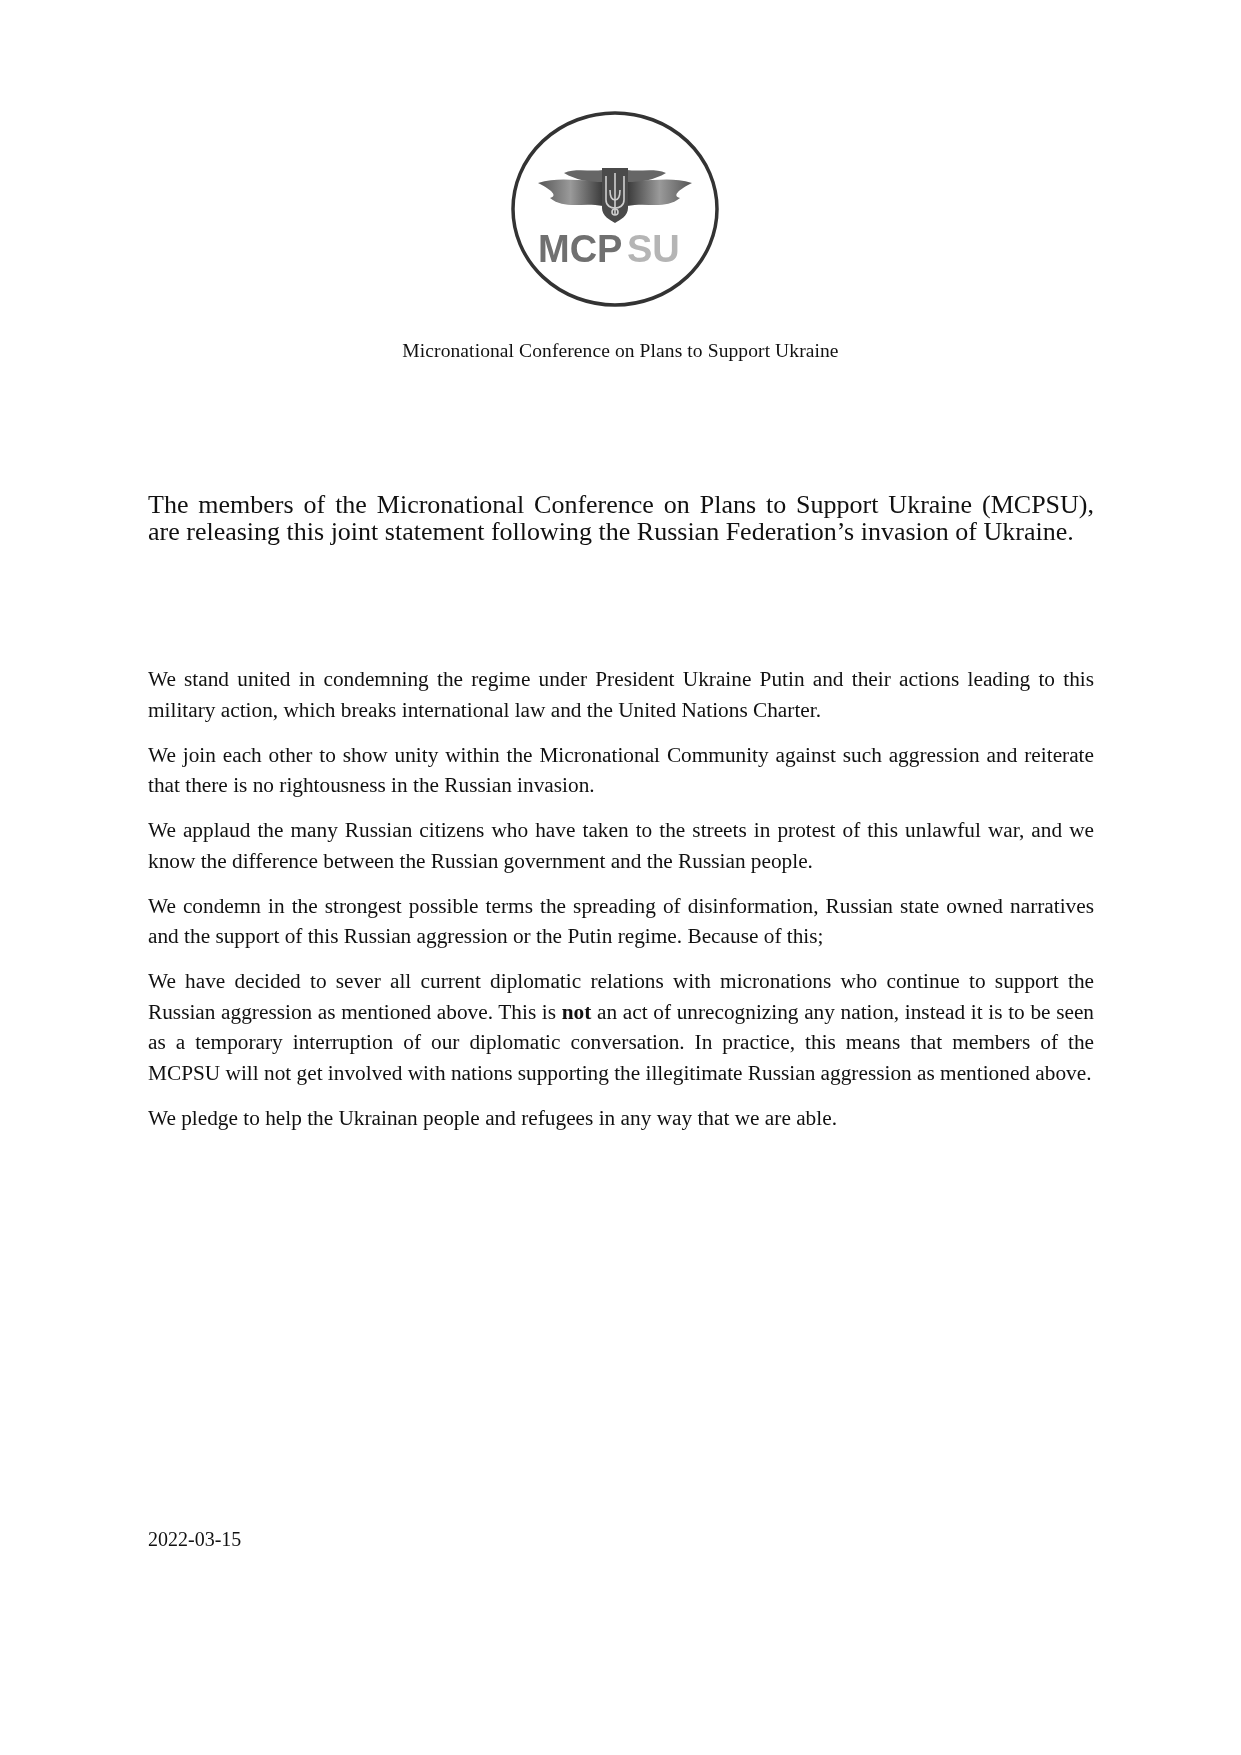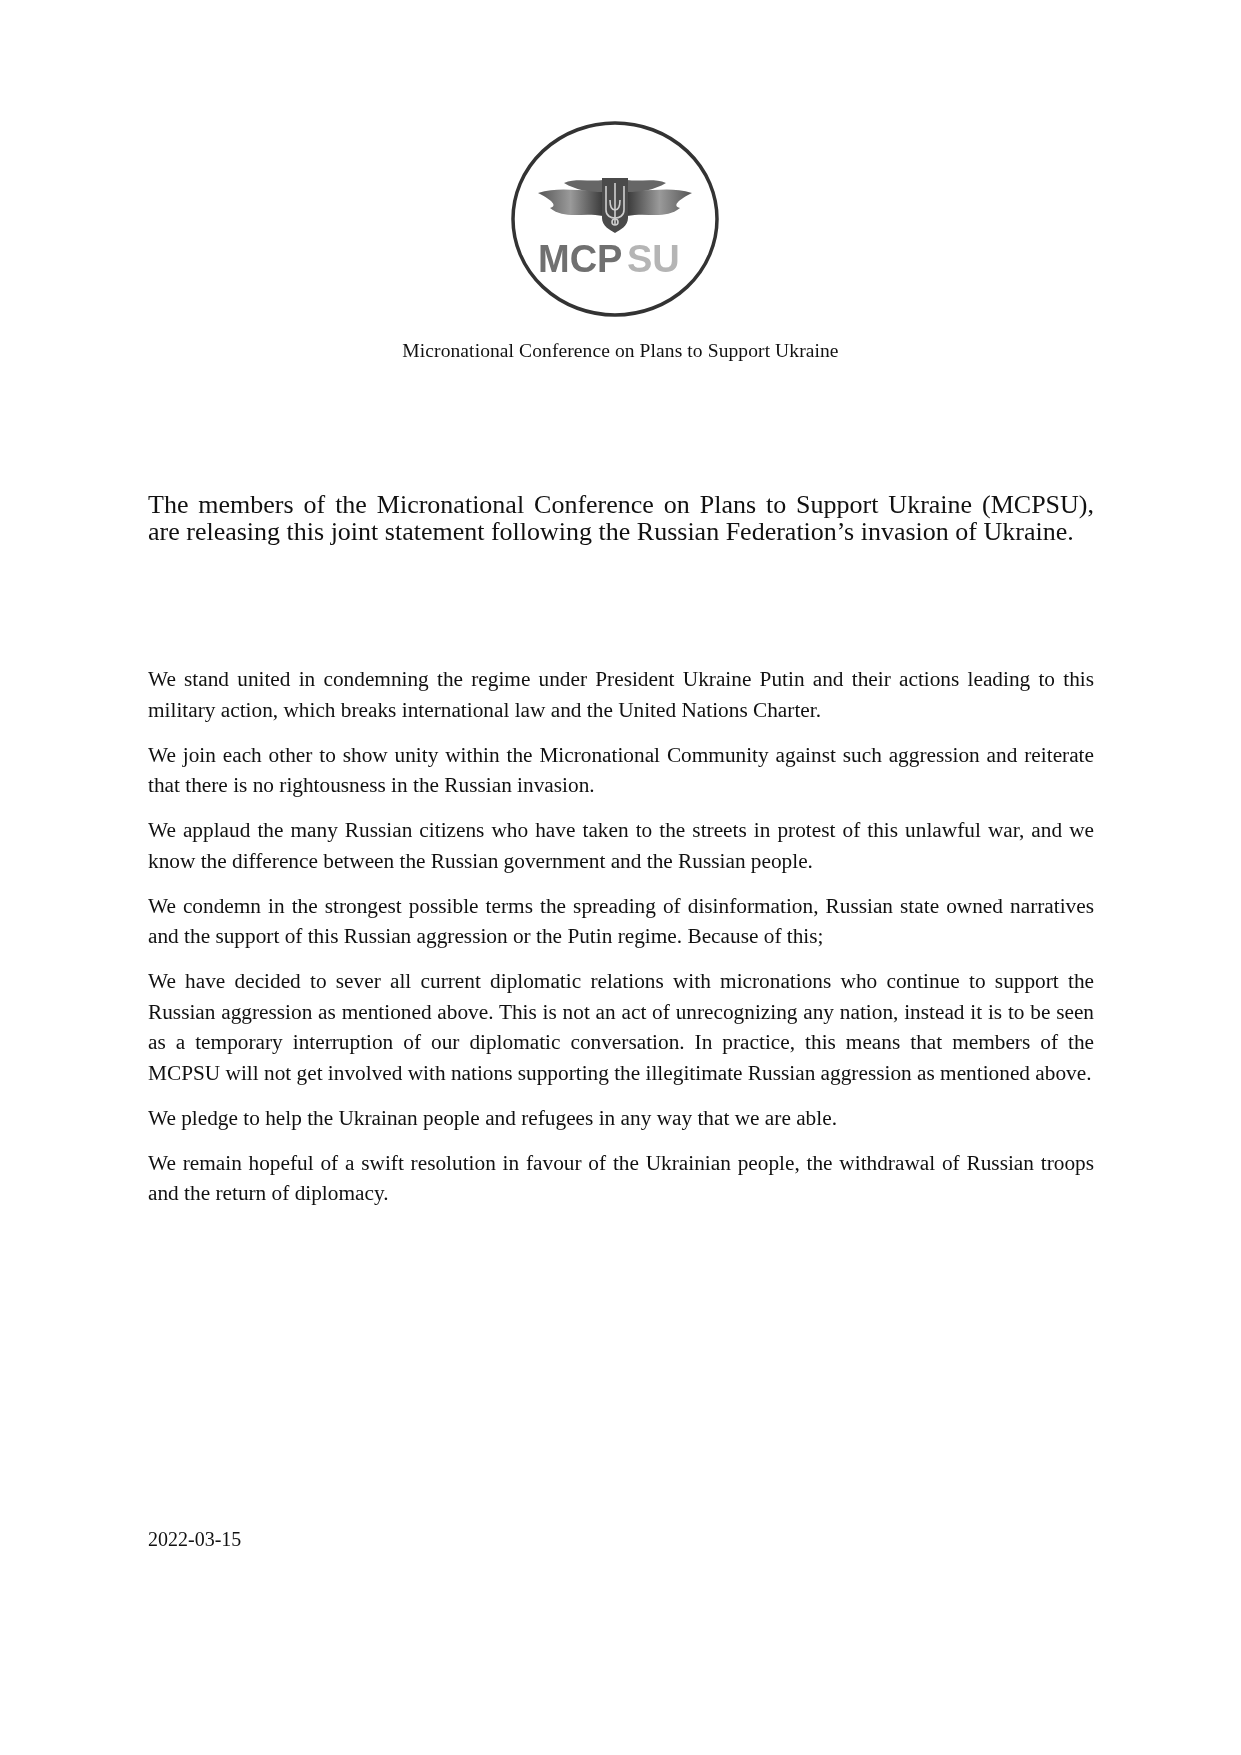--- a/index.html
+++ b/index.html
@@ -1,27 +1,27 @@
 <!DOCTYPE html>
 <html><head>
 <meta charset="utf-8">
 <style>
   html, body { margin: 0; padding: 0; background: #ffffff; }
   body { width: 1241px; height: 1755px; position: relative; overflow: hidden;
          font-family: "Liberation Serif", "DejaVu Serif", serif; color: #111; }
-  .logo { position: absolute; left: 510px; top: 120px; width: 210px; height: 198px; }
+  .logo { position: absolute; left: 510px; top: 110px; width: 210px; height: 198px; }
   .logo svg { width: 100%; height: 100%; display: block; }
   .subtitle { position: absolute; left: 0; width: 1241px; top: 340px; text-align: center;
               font-size: 19.5px; letter-spacing: 0.1px; }
   .intro { position: absolute; left: 148px; width: 946px; top: 491px;
            font-size: 26px; line-height: 27px; text-align: justify; margin: 0; }
   .body { position: absolute; left: 148px; width: 946px; top: 664px; }
   .body p { margin: 0 0 14.5px 0; font-size: 21.3px; line-height: 30.5px; text-align: justify; }
   .date { position: absolute; left: 148px; top: 1528px; font-size: 20px; }
-  b { font-weight: normal; }
+  b { font-weight: bold; }
 </style>
 </head>
 <body>
 
 <div class="logo">
   <svg viewBox="0 0 210 198">
     <defs>
       <linearGradient id="wingL" x1="0" y1="0" x2="1" y2="0">
         <stop offset="0" stop-color="#555"></stop>
         <stop offset="0.5" stop-color="#9a9a9a"></stop>
@@ -59,16 +59,15 @@
 
 <p class="intro">The members of the Micronational Conference on Plans to Support Ukraine (MCPSU), are releasing this joint statement following the Russian Federation’s invasion of Ukraine.</p>
 
 <div class="body">
   <p>We stand united in condemning the regime under President Ukraine Putin and their actions leading to this military action, which breaks international law and the United Nations Charter.</p>
   <p>We join each other to show unity within the Micronational Community against such aggression and reiterate that there is no rightousness in the Russian invasion.</p>
   <p>We applaud the many Russian citizens who have taken to the streets in protest of this unlawful war, and we know the difference between the Russian government and the Russian people.</p>
   <p>We condemn in the strongest possible terms the spreading of disinformation, Russian state owned narratives and the support of this Russian aggression or the Putin regime. Because of this;</p>
   <p><span>We have decided to sever all current diplomatic relations with micronations who continue to support the Russian aggression as mentioned above. This is </span><b>not</b><span> an act of unrecognizing any nation, instead it is to be seen as a temporary interruption of our diplomatic conversation. In practice, this means that members of the MCPSU will not get involved with nations supporting the illegitimate Russian aggression as mentioned above.</span></p>
   <p>We pledge to help the Ukrainan people and refugees in any way that we are able.</p>
-  <p>We remain hopeful of a swift resolution in favour of the Ukrainian people, the withdrawal of Russian troops and the return of diplomacy.</p>
 </div>
 
 <div class="date">2022-03-15</div>
 
 </body></html>

